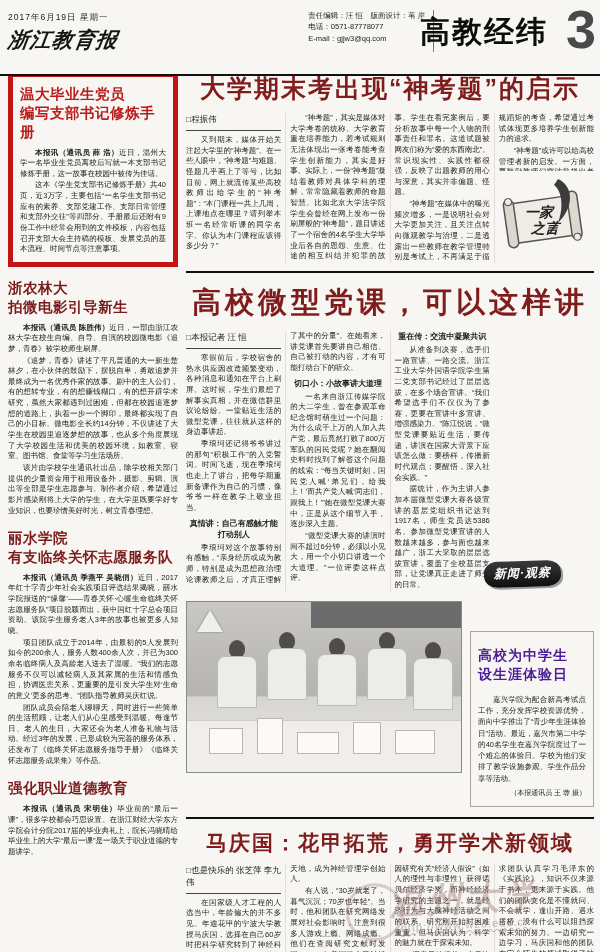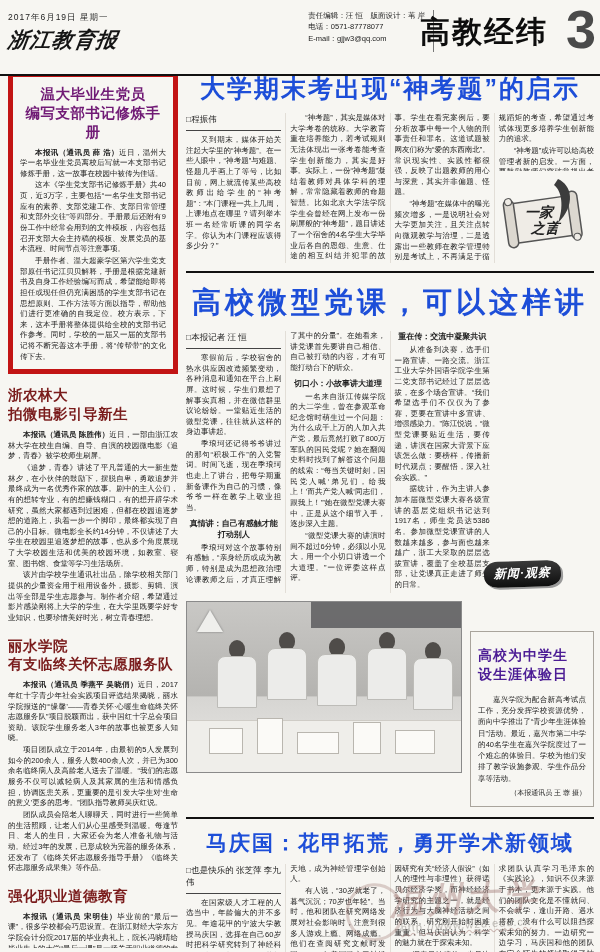--- a/index.html
+++ b/index.html
@@ -16,29 +16,29 @@
   .date{position:absolute; left:8px; top:12px; font-size:8.5px; letter-spacing:1px; color:#222;}
   .masthead{position:absolute; left:8px; top:26px; font-family:"DejaVu Serif",serif; font-style:italic; font-weight:bold; font-size:21px; transform:skewX(-8deg); letter-spacing:1px; color:#151515;}
   .ed-info{position:absolute; right:175px; top:10px; text-align:left; font-size:7.5px; line-height:1.5; color:#222;}
   .hdr-divider{position:absolute; right:166px; top:10px; width:1px; height:42px; background:#777;}
   .section-title{position:absolute; right:52px; top:12px; font-size:30px; font-weight:bold; letter-spacing:2px; color:#0d0d0d;}
   .page-num{position:absolute; right:4px; top:2px; font-size:54px; font-weight:bold; color:#4a4a4a; line-height:1;}
   
   .left-rail{position:absolute; left:8px; top:72px; width:170px; height:876px; overflow:hidden;}
   .red-box{border:5px solid var(--accent_red); padding:8px 7px 6px; margin-bottom:12px; background:var(--paper);}
   .l-head{font-size:14.5px; font-weight:bold; line-height:1.3; letter-spacing:.5px; color:var(--headline_red); margin-bottom:6px;}
-  .red-box .l-head{color:#701a75;text-align:center;}
+  .red-box .l-head{color:#b91c1c;}
   .l-art{margin-bottom:13px;}
   .body-text{font-size:7.5px; line-height:1.42; color:#1a1a1a;}
   .body-text p{ text-indent:2em; text-align:justify; margin-bottom:1px;}
   .body-text b{font-weight:bold;}
   
   .main-col{position:absolute; left:186px; top:68px; width:408px; height:884px; overflow:hidden;}
   .sec{position:relative;}
-  .big-head{font-weight:bold; text-align:center; color:#1d4ed8;}
+  .big-head{font-weight:bold; text-align:center; color:#7f1d1d;}
   .opinion .big-head{font-size:25px; letter-spacing:2px; margin:4px 0 8px;}
   .cols{columns:4; column-gap:9px; column-rule:1px solid #e2ded7; column-fill:auto; overflow:hidden;}
   .cols .para{font-size:7.5px; line-height:1.42; text-indent:2em; text-align:justify; margin-bottom:1px;}
   .cols .author-box{font-weight:normal; font-size:8.5px; border-bottom:1px solid #444; padding:1px 0 4px; margin-bottom:4px;}
   .cols .subhead{font-weight:bold; font-size:8px; text-align:center; margin:4px 0 3px; text-indent:0;}
   .opinion .cols{height:150px;}
   .scroll-art{position:absolute; right:0; bottom:0; width:96px; height:92px; background:var(--paper); display:flex; align-items:center; justify-content:flex-end;}
   .party{margin-top:8px; border-top:2px solid var(--rule); padding-top:4px;}
   .party .big-head{font-size:29px; letter-spacing:4px; margin:6px 0 8px;}
   .party .cols{height:262px;}
@@ -86,21 +86,20 @@
 
 <div class="left-rail">
   <div class="red-box">
     <div class="l-head">
       <div>温大毕业生党员</div>
       <div>编写支部书记修炼手册</div>
     </div>
     <div class="body-text">
         <p class="para"><b>本报讯（通讯员 薛 浩）</b>近日，温州大学一名毕业生党员离校后写就一本支部书记修炼手册，这一故事在校园中被传为佳话。</p>
         <p class="para">这本《学生党支部书记修炼手册》共40页，近3万字，主要包括“一名学生支部书记应有的素养、支部党建工作、支部日常管理和支部外交往”等四部分。手册最后还附有9份工作中经常会用到的文件模板，内容包括召开支部大会主持稿的模板、发展党员的基本流程、时间节点等注意事项。</p>
-        <p class="para">手册作者、温大超豪学区第六学生党支部原任书记江贝贝解释，手册是根据党建新书及自身工作经验编写而成，希望能给即将担任或现任但仍充满困惑的学生支部书记在思想原则、工作方法等方面以指导，帮助他们进行更准确的自我定位。校方表示，下来，这本手册将整体提供给全校的支部书记作参考。同时，学校的一届又一届的支部书记将不断完善这本手册，将“传帮带”的文化传下去。</p>
       </div>
   </div>
 
   <div class="l-art">
     <div class="l-head">
       <div>浙农林大</div>
       <div>拍微电影引导新生</div>
     </div>
     <div class="body-text">
         <p class="para"><b>本报讯（通讯员 陈胜伟）</b>近日，一部由浙江农林大学在校生自编、自导、自演的校园微电影《追梦，青春》被学校师生刷屏。</p>

